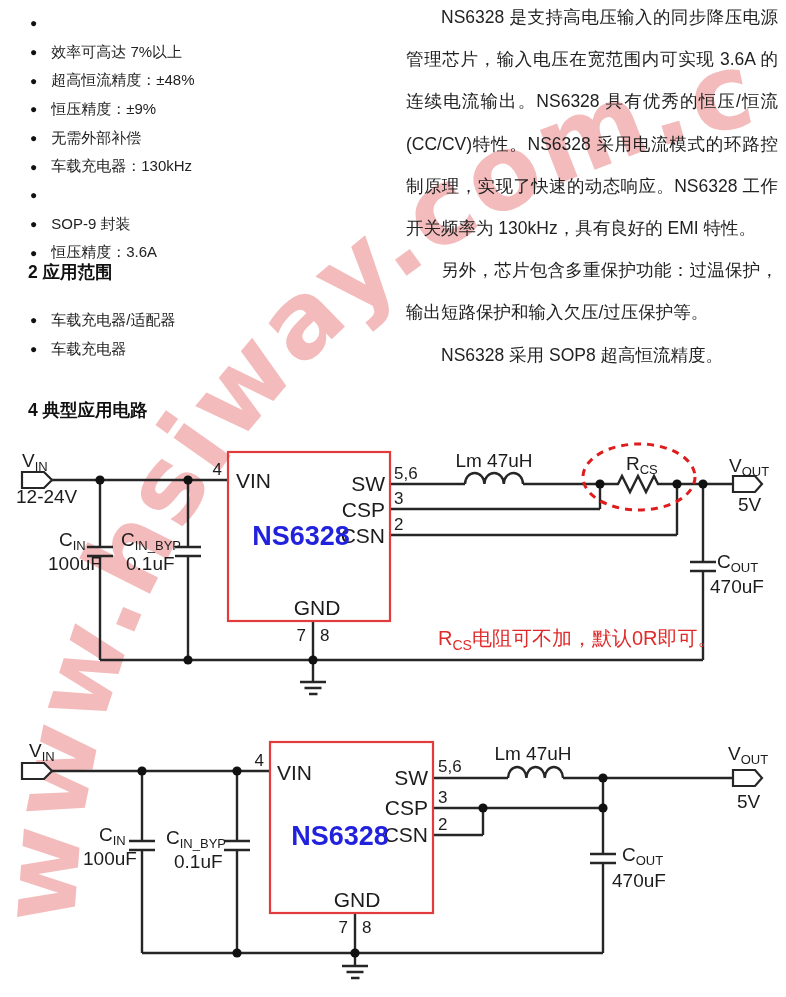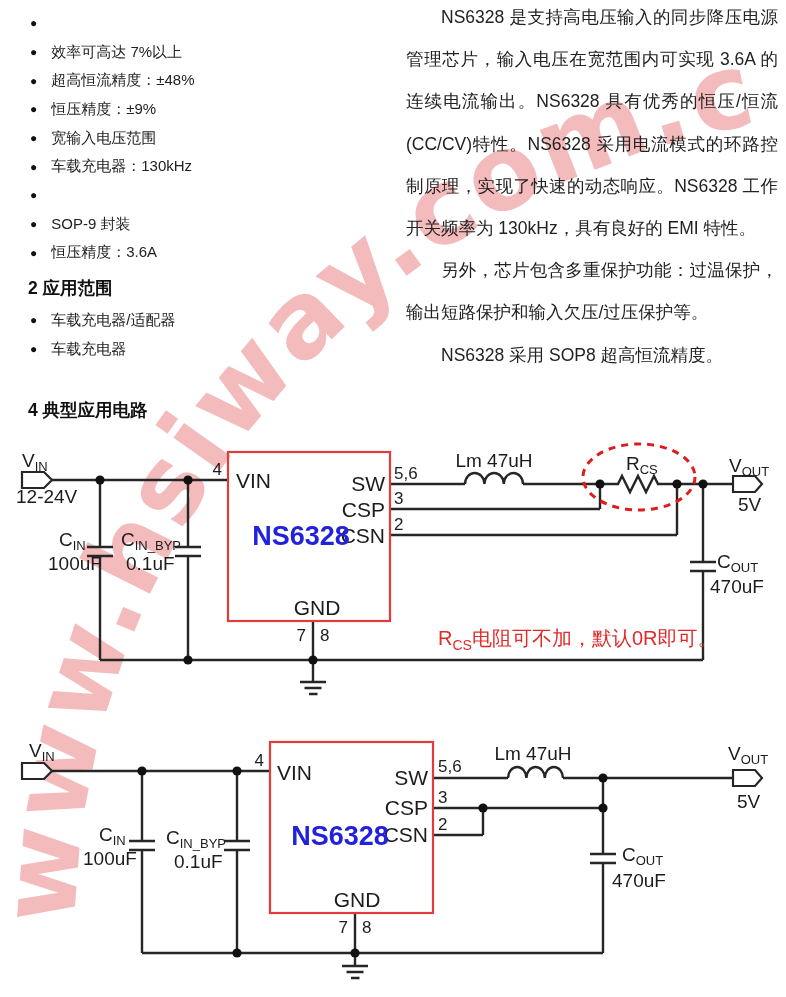--- a/index.html
+++ b/index.html
@@ -10,21 +10,21 @@
   .wm-text{font-family:"DejaVu Sans",sans-serif;font-weight:bold;font-size:104px;
            letter-spacing:3px;fill:rgba(228,104,104,0.45);}
   
   .left-col{position:absolute;left:28px;top:0;width:365px;z-index:1;}
   ul.blist{list-style:none;margin:0;padding:0;position:absolute;left:0;}
   ul.blist li{height:28.7px;display:flex;align-items:center;font-size:15px;color:#222;}
   ul.blist .dot{font-size:12px;margin:0 14px 0 2px;color:#111;}
   .features{top:9px;}
   .apps{top:306px;}
   h2.sec{position:absolute;left:0;margin:0;font-size:17.5px;font-weight:bold;color:#111;}
-  .sec-apps{top:276px;}
+  .sec-apps{top:260px;}
   .sec-circ{top:398px;}
   
   .right-col{position:absolute;left:406px;top:-4px;width:372px;z-index:1;}
   .right-col p{margin:0;font-size:17.5px;line-height:42.2px;text-align:justify;
                text-indent:2em;color:#222;}
   
   .circuit{position:absolute;left:0;z-index:1;}
   #c1{top:430px;} #c2{top:705px;}
   .wire{stroke:#262626;stroke-width:2.4;fill:none;}
   .chipbox{stroke:#e23b3b;stroke-width:2.2;fill:none;}
@@ -64,21 +64,21 @@
       <li>
           <span class="dot">●</span>
           <span>超高恒流精度：±48%</span>
         </li>
       <li>
           <span class="dot">●</span>
           <span>恒压精度：±9%</span>
         </li>
       <li>
           <span class="dot">●</span>
-          <span>宽输入电压范围</span>
+          <span>无需外部补偿</span>
         </li>
       <li>
           <span class="dot">●</span>
           <span>车载充电器：130kHz</span>
         </li>
       <li>
           <span class="dot">●</span>
         </li>
       <li>
           <span class="dot">●</span>

